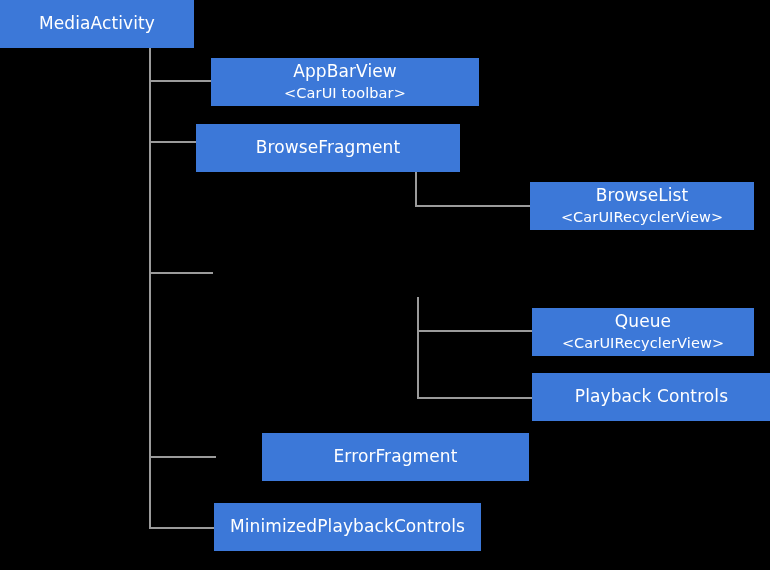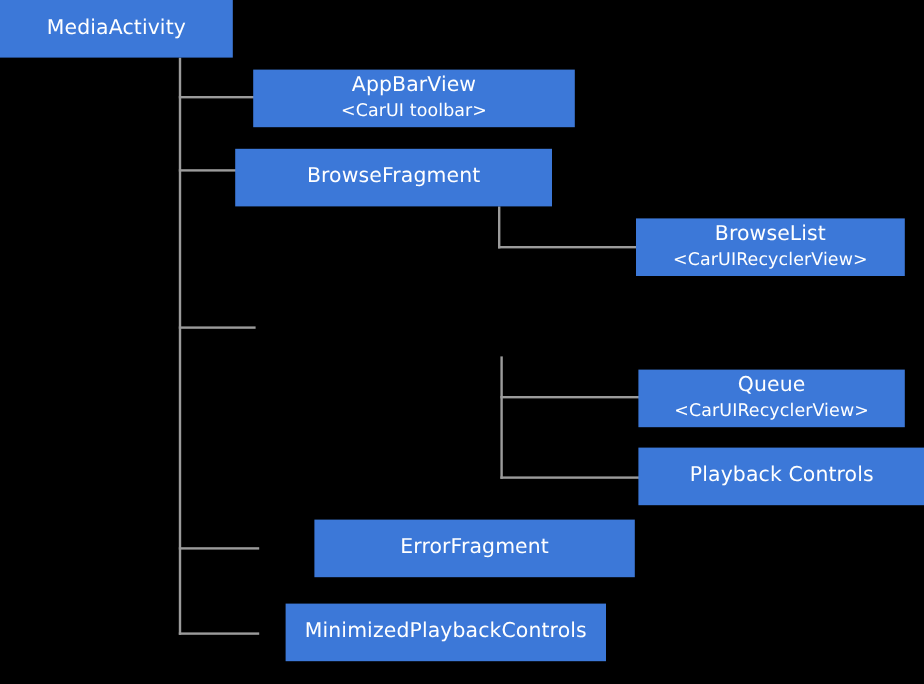--- a/index.html
+++ b/index.html
@@ -50,21 +50,21 @@
 
   
   #n-media-activity      { left: 0px;   top: 0px;   width: 194px; height: 48px; }
   #n-app-bar-view        { left: 211px; top: 58px;  width: 268px; height: 48px; align-items: center; }
   #n-browse-fragment     { left: 196px; top: 124px; width: 264px; height: 48px; text-align: center; }
   #n-browse-list         { left: 530px; top: 182px; width: 224px; height: 48px; }
   #n-playback-fragment   { left: 211px; top: 249px; width: 271px; height: 48px; }
   #n-queue               { left: 532px; top: 308px; width: 222px; height: 48px; }
   #n-playback-controls   { left: 532px; top: 373px; width: 239px; height: 48px; }
   #n-error-fragment      { left: 214px; top: 433px; width: 267px; height: 48px; margin-left: 48px; }
-  #n-minimized-controls  { left: 214px; top: 503px; width: 267px; height: 48px; margin-left: 24px; }
+  #n-minimized-controls  { left: 214px; top: 503px; width: 267px; height: 48px; }
 
   
   #l-trunk-main          { left: 149px; top: 48px;  height: 481px; }
   #l-branch-appbar       { left: 149px; top: 80px;  width: 64px; }
   #l-branch-browse       { left: 149px; top: 141px; width: 64px; }
   #l-branch-playback     { left: 149px; top: 272px; width: 64px; }
   #l-branch-error        { left: 149px; top: 456px; width: 67px; }
   #l-branch-minimized    { left: 149px; top: 527px; width: 67px; }
 
   

